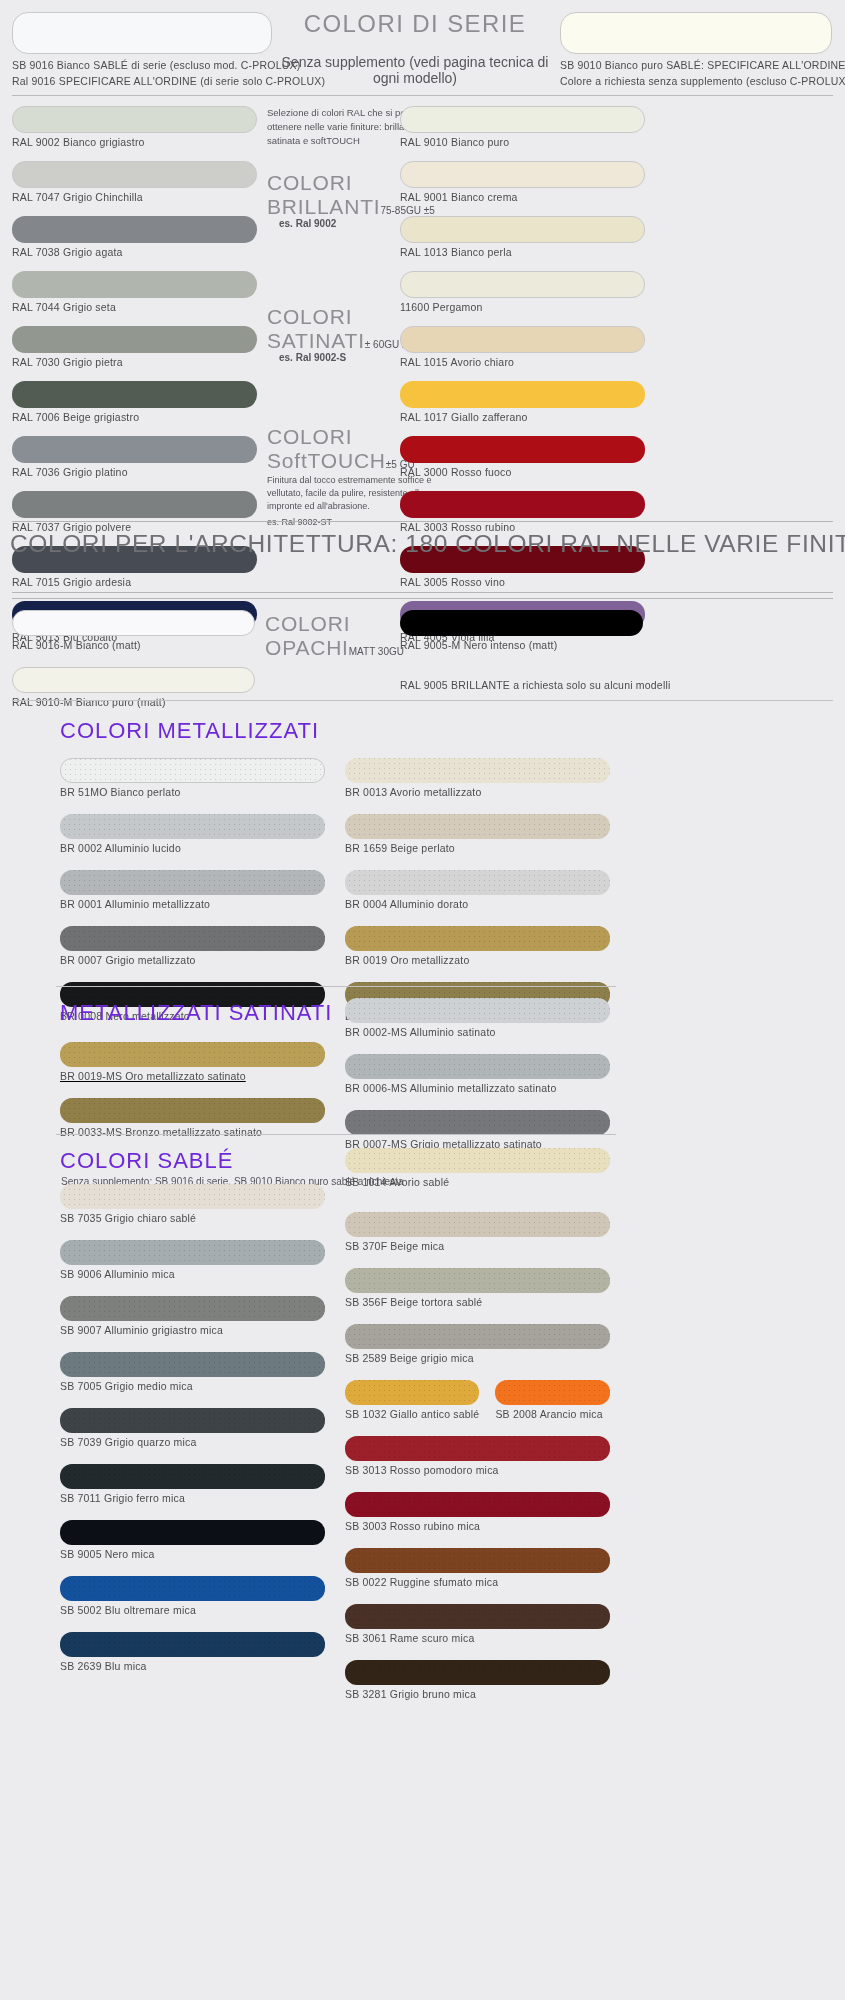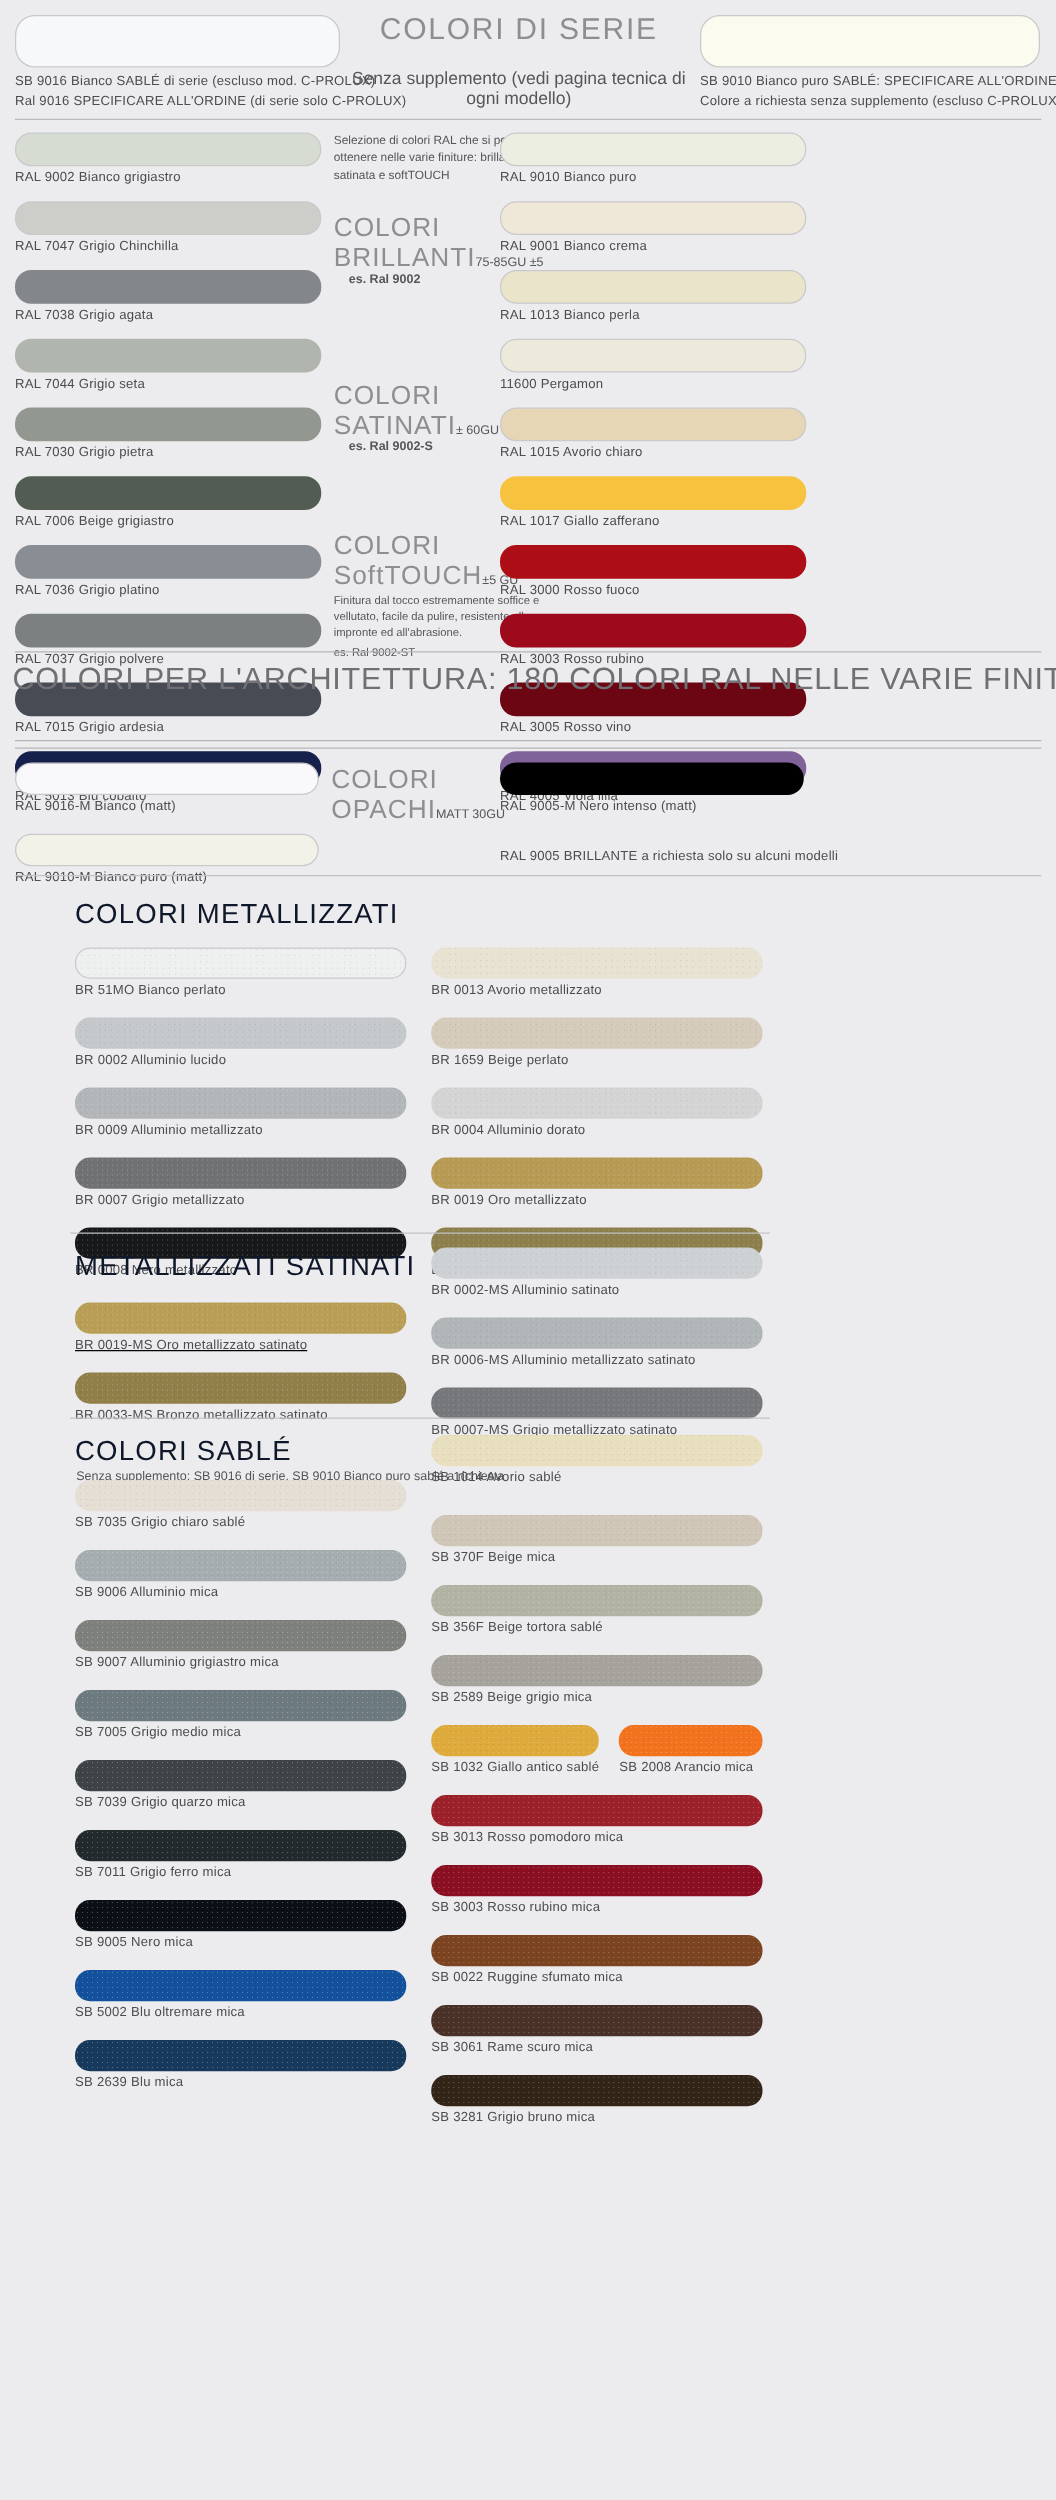--- a/index.html
+++ b/index.html
@@ -25,21 +25,21 @@
     font-size:10.5px;
     color:#4c4c4e;
     letter-spacing:.2px;
     margin-top:3px;
     white-space:nowrap;
     font-family:"Liberation Sans", sans-serif;
   }
   .item{ margin-bottom:13px; }
   .sectTitle{
     font-size:22px;
-    color:#0f172a;
+    color:#6d28d9;
     letter-spacing:1px;
     font-weight:300;
   }
   .tinytxt{ font-size:9.5px; color:#55555a; line-height:1.45; }
 
   .rule{ height:1px; background:#b9b9bc; width:100%; }
 
   
   #topband{ position:absolute; left:0; top:0; width:845px; height:92px; }
   #serie-left{ position:absolute; left:12px; top:12px; width:260px; }
@@ -294,21 +294,21 @@
         <div class="item" style="margin-bottom: 16px;">
           <div class="sw" style="background: rgb(196, 200, 203); height: 25px;">
             <div class="tex"></div>
           </div>
           <div class="cap">BR 0002 Alluminio lucido</div>
         </div>
         <div class="item" style="margin-bottom: 16px;">
           <div class="sw" style="background: rgb(178, 182, 184); height: 25px;">
             <div class="tex"></div>
           </div>
-          <div class="cap">BR 0009 Alluminio metallizzato</div>
+          <div class="cap">BR 0001 Alluminio metallizzato</div>
         </div>
         <div class="item" style="margin-bottom: 16px;">
           <div class="sw" style="background: rgb(111, 113, 115); height: 25px;">
             <div class="tex"></div>
           </div>
           <div class="cap">BR 0007 Grigio metallizzato</div>
         </div>
         <div class="item" style="margin-bottom: 16px;">
           <div class="sw" style="background: rgb(22, 24, 26); height: 25px;">
             <div class="tex"></div>

